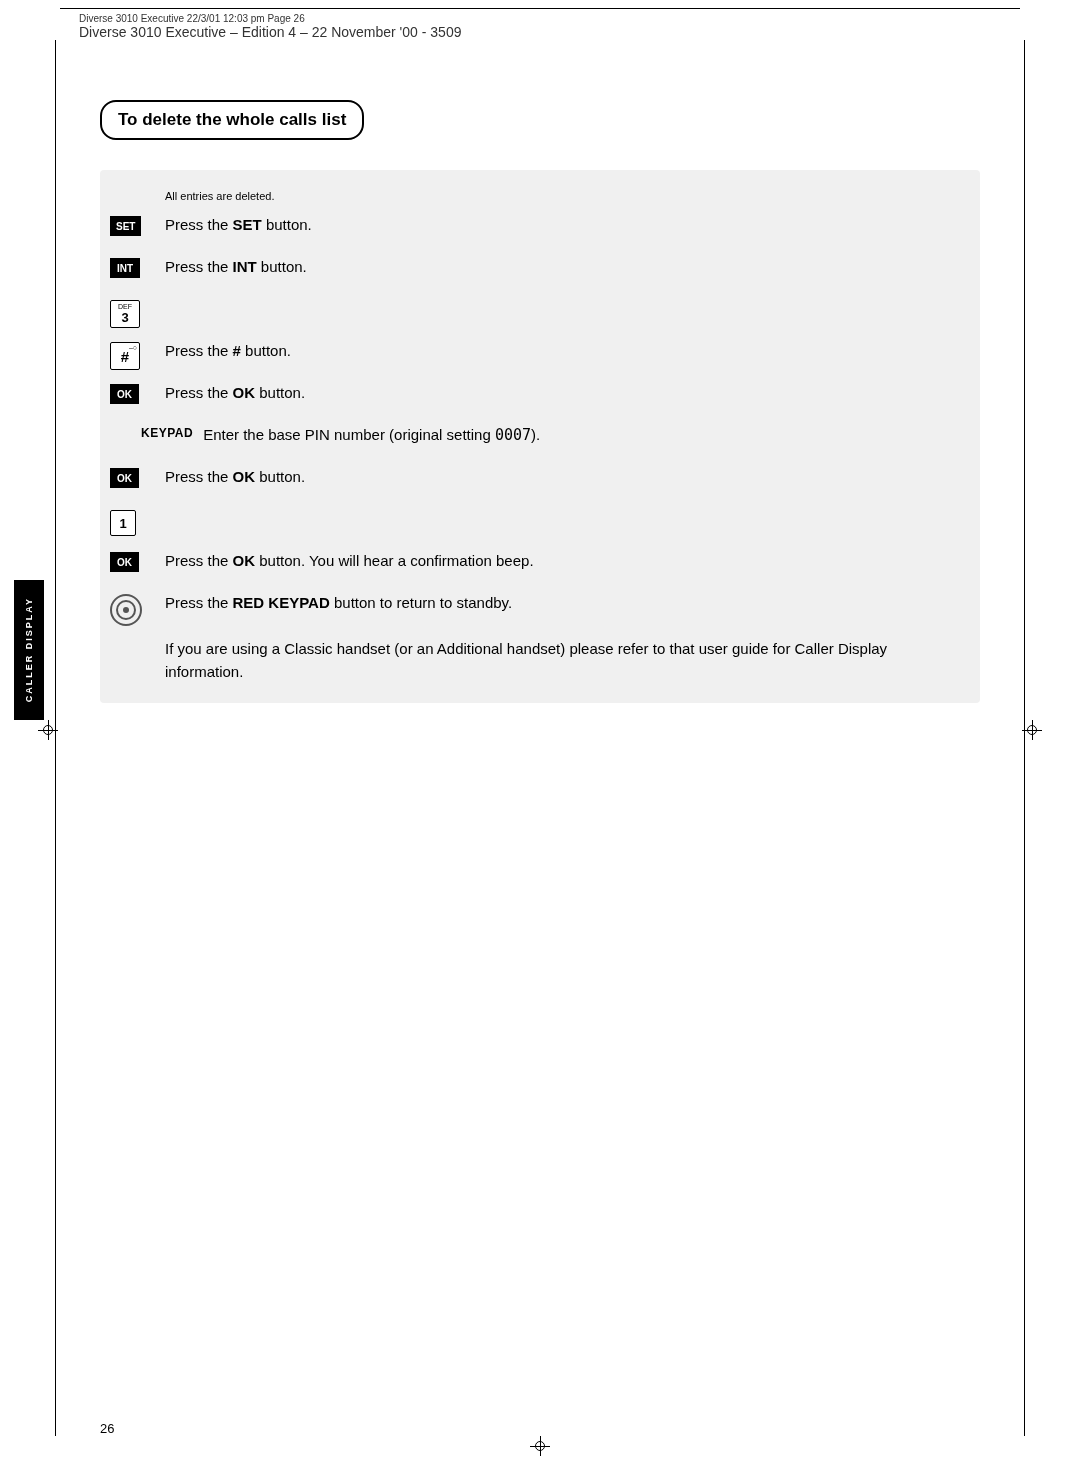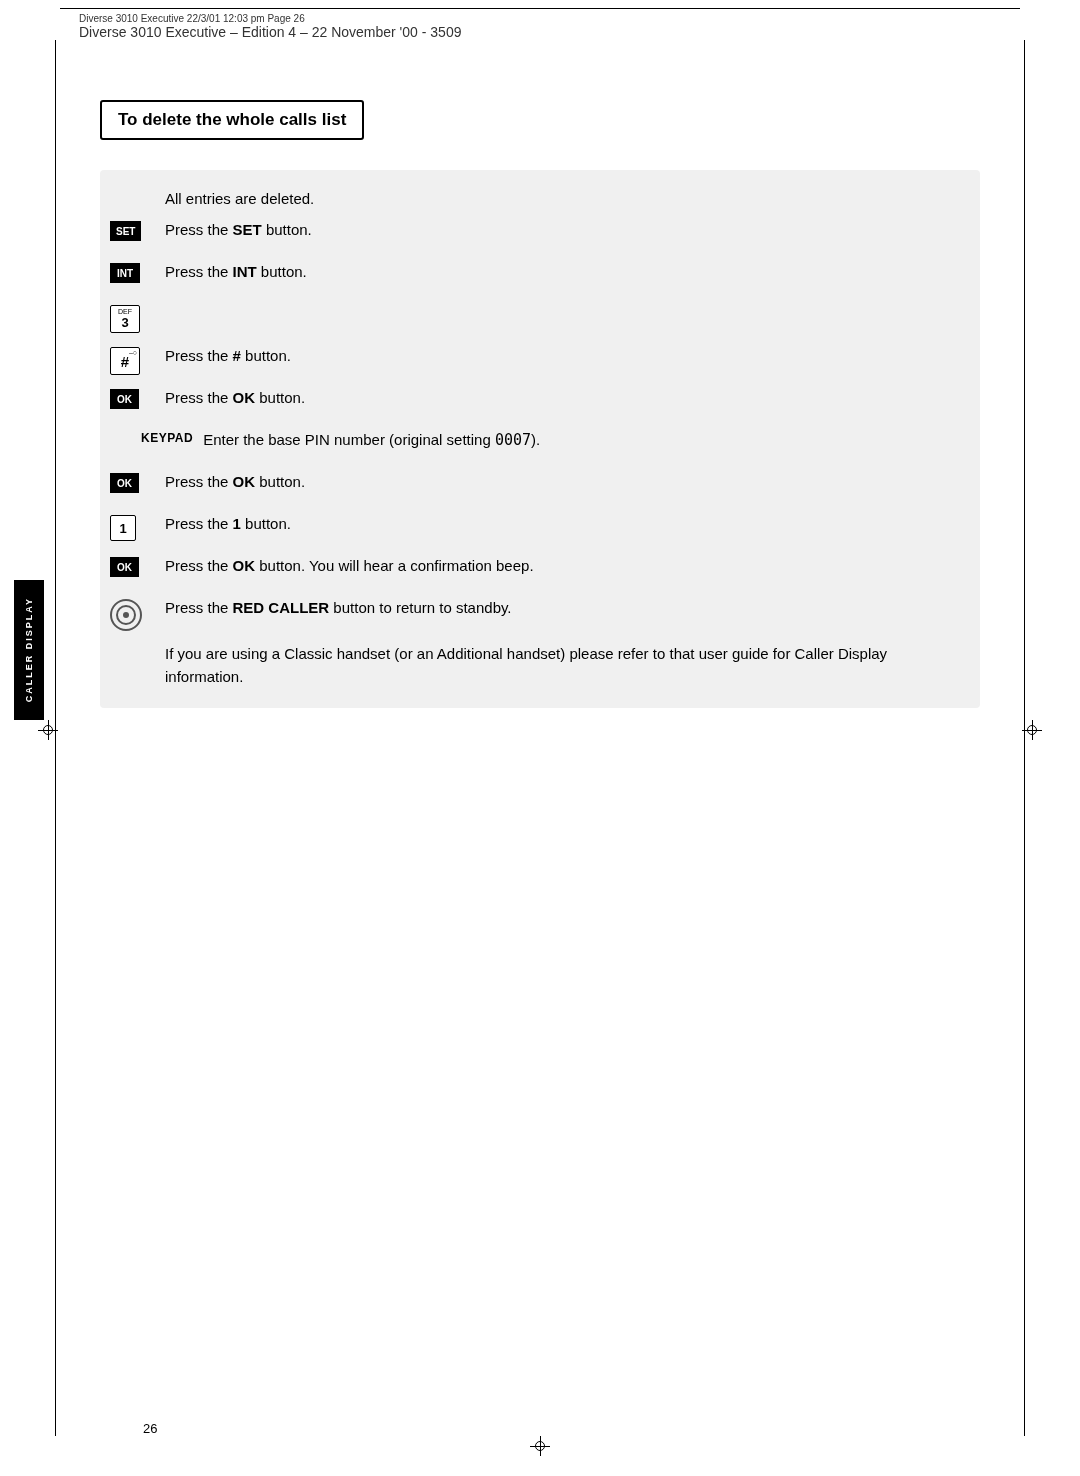--- a/index.html
+++ b/index.html
@@ -113,21 +113,21 @@
     .main-content {
       position: absolute;
       top: 100px;
       left: 100px;
       right: 100px;
     }
 
     
     .title-box {
       border: 2px solid #000;
-      border-radius: 3px;
+      border-radius: 16px;
       padding: 8px 16px;
       display: inline-block;
       margin-bottom: 30px;
     }
     .title-box-text {
       font-size: 17px;
       font-weight: bold;
     }
 
     
@@ -237,35 +237,34 @@
       background: #555;
       border-radius: 50%;
     }
 
     
     .page-number {
       position: absolute;
       bottom: 40px;
       left: 100px;
       font-size: 13px;
-      margin-left: 43px;
     }
 
     
     .bold { font-weight: bold; }
 
     .note-text {
       font-size: 15px;
       line-height: 1.5;
       margin-top: 4px;
       padding-left: 55px;
     }
 
     .all-entries-text {
-      font-size: 15px;
+      font-size: 11px;
       padding-left: 55px;
       margin-bottom: 12px;
     }
 
     
     .badge-def3 {
       display: inline-flex;
       flex-direction: column;
       align-items: center;
       justify-content: center;
@@ -410,44 +409,41 @@
       </div>
       <div class="step-text">
         Press the <span class="bold">OK</span> button.
       </div>
     </div>
 
     <div class="step-row">
       <div class="step-icon">
         <span class="badge-number">1</span>
       </div>
-      <div class="step-text">
-        Press the <span class="bold">1</span> button.
-      </div>
     </div>
 
     <div class="step-row">
       <div class="step-icon">
         <span class="badge-ok">OK</span>
       </div>
       <div class="step-text">
         Press the <span class="bold">OK</span> button. You will hear a confirmation beep.
       </div>
     </div>
 
     <div class="step-row">
       <div class="step-icon">
         <div class="phone-icon-circle">
           <div class="phone-icon-inner">
             <div class="phone-icon-dot"></div>
           </div>
         </div>
       </div>
       <div class="step-text">
-        Press the <span class="bold">RED CALLER</span> button to return to standby.
+        Press the <span class="bold">RED KEYPAD</span> button to return to standby.
       </div>
     </div>
 
     <div class="note-text">If you are using a Classic handset (or an Additional handset) please refer to that user guide for Caller Display information.</div>
 
   </div>
 </div>
 
 <div class="page-number">26</div>
 

